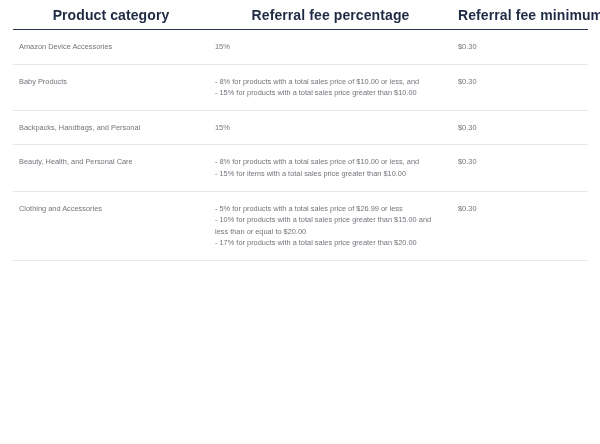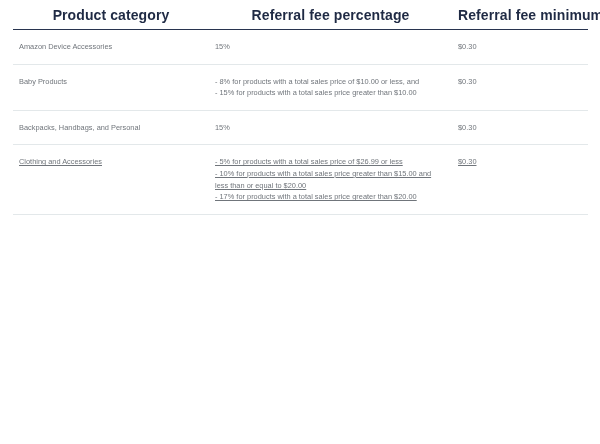--- a/index.html
+++ b/index.html
@@ -49,21 +49,20 @@
     vertical-align: top;
     font-size: 7.4px;
     line-height: 11.6px;
     color: #70757b;
     padding: 11px 6px 11px 6px;
     border-bottom: 1px solid #e3e8ea;
   }
 
   tbody tr:last-child td {
     border-bottom: 1px solid #e3e8ea;
-    text-decoration: underline;
   }
 
   td .line {
     display: block;
     white-space: nowrap;
   }
 
   td .line.wrap {
     white-space: normal;
   }
@@ -102,20 +101,28 @@
           <td>$0.30</td>
         </tr>
         <tr>
           <td>Backpacks, Handbags, and Personal</td>
           <td>
             <span class="line">15%</span>
           </td>
           <td>$0.30</td>
         </tr>
         <tr>
+          <td>Beauty, Health, and Personal Care</td>
+          <td>
+            <span class="line">- 8% for products with a total sales price of $10.00 or less, and</span>
+            <span class="line">- 15% for items with a total sales price greater than $10.00</span>
+          </td>
+          <td>$0.30</td>
+        </tr>
+        <tr>
           <td>Clothing and Accessories</td>
           <td>
             <span class="line">- 5% for products with a total sales price of $26.99 or less</span>
             <span class="line wrap">- 10% for products with a total sales price greater than $15.00 and less than or equal to $20.00</span>
             <span class="line">- 17% for products with a total sales price greater than $20.00</span>
           </td>
           <td>$0.30</td>
         </tr>
       </tbody>
   </table>

